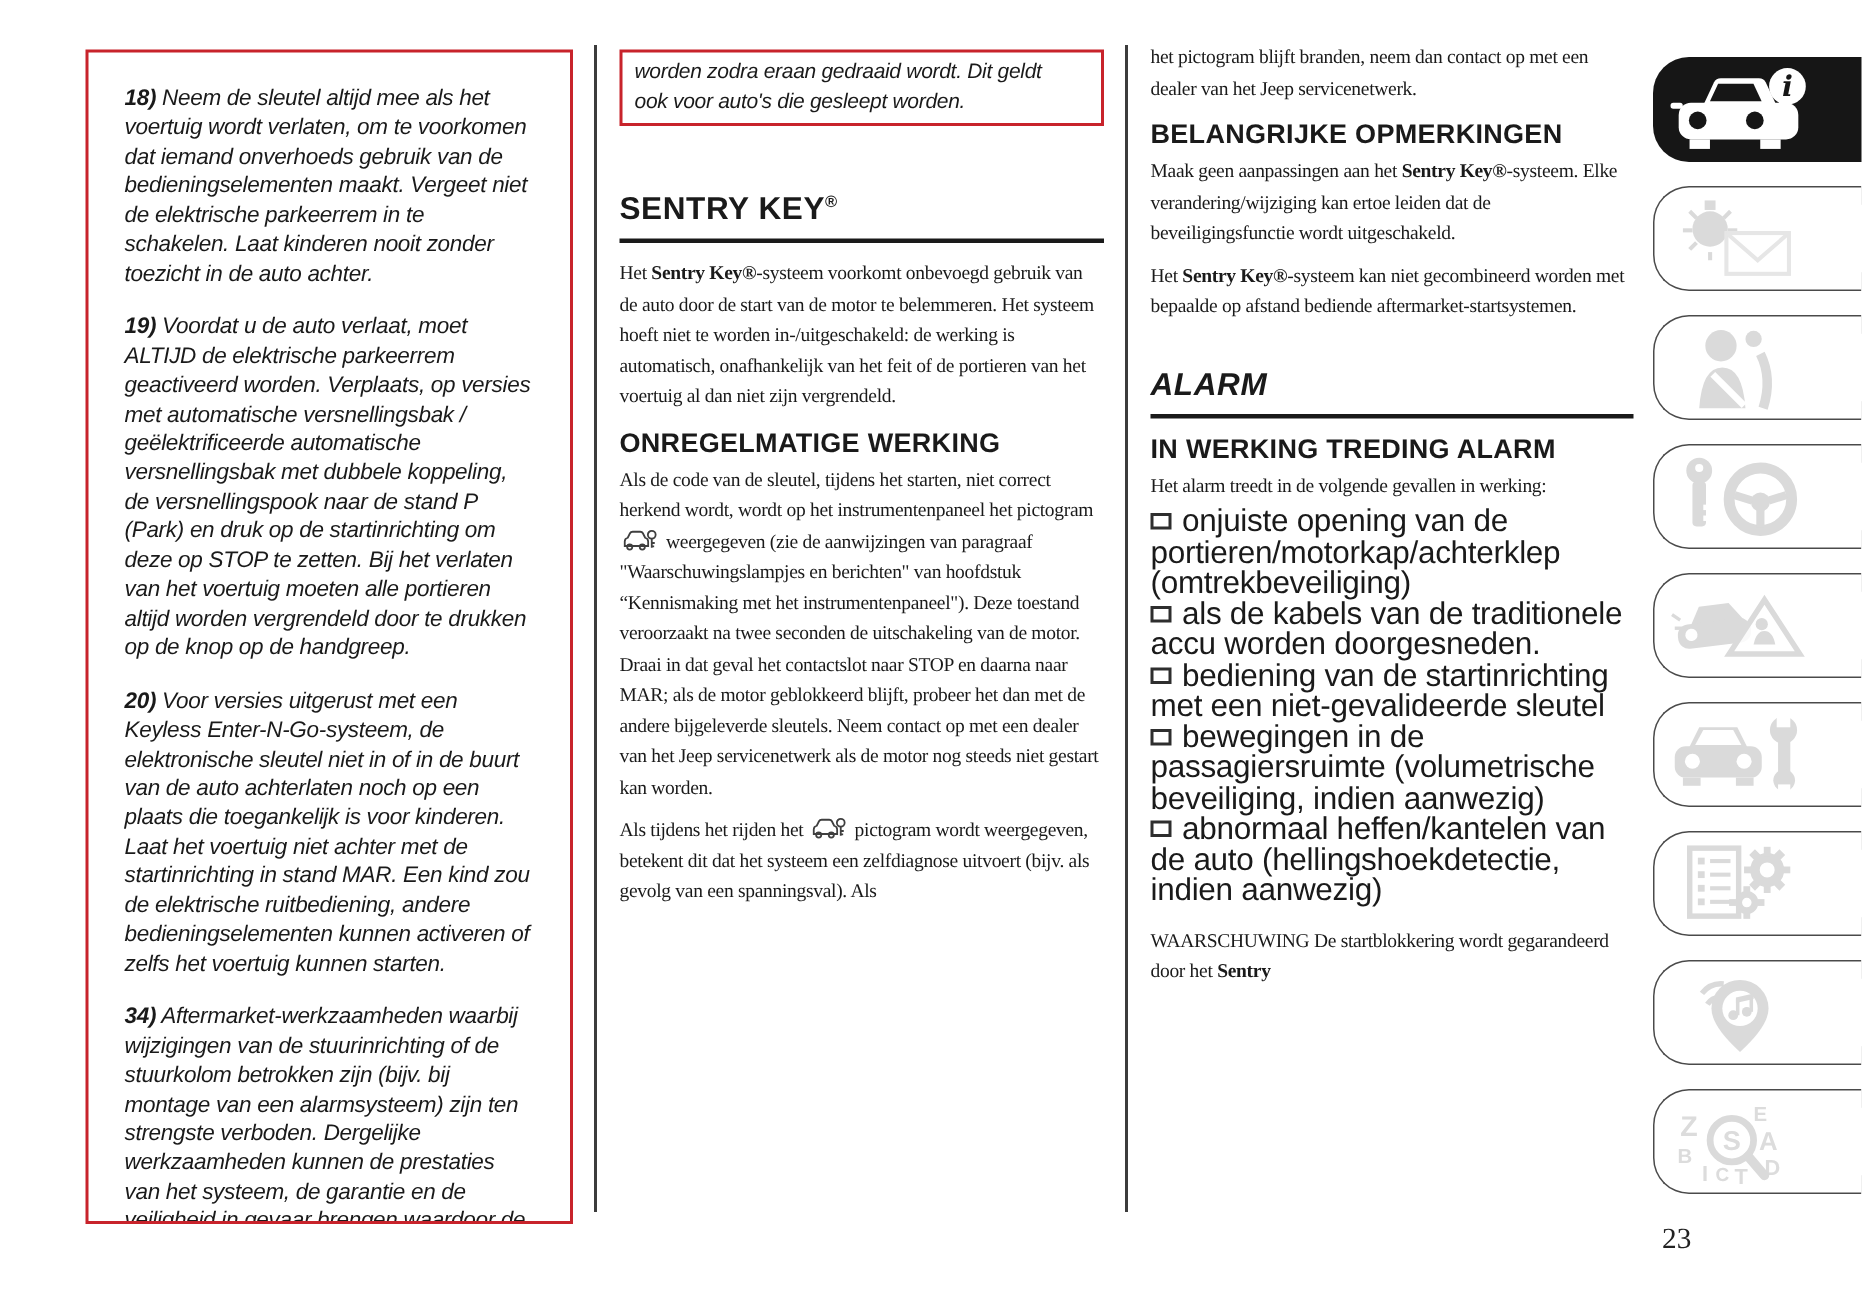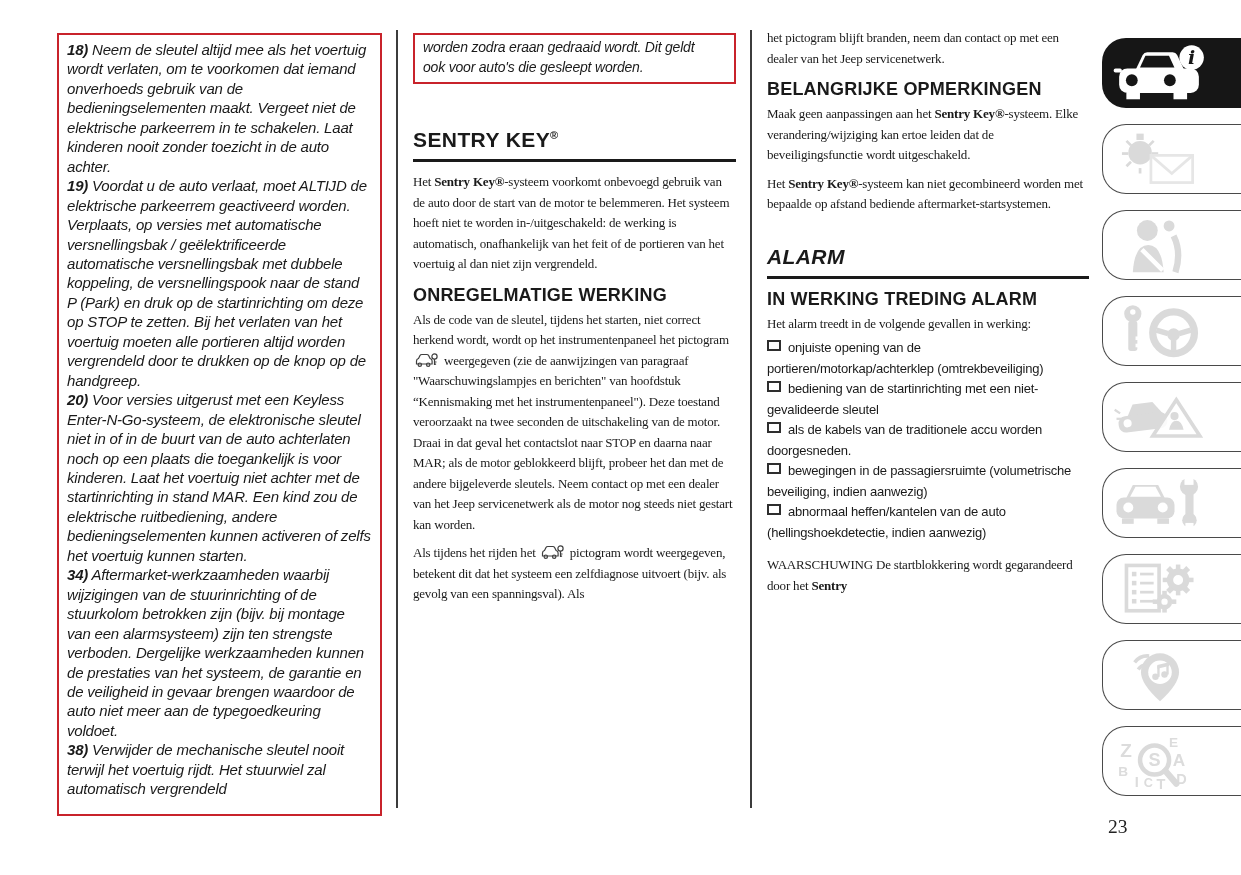--- a/index.html
+++ b/index.html
@@ -14,21 +14,21 @@
   #divider-2{left:750px;}
 
   
   .red-box{border:2.5px solid #c8232b;background:#fff;}
   #left-box{
     position:absolute;left:57px;top:33px;width:305px;height:768px;
     padding:5px 8px 6px 8px;
     font-style:italic;font-size:15px;line-height:19.45px;letter-spacing:-0.2px;
     overflow:hidden;
   }
-  #left-box p.note{margin:0;}
+  #left-box p.note{margin:16px;}
   #left-box .num{font-weight:bold;}
 
   
   #middle-col{position:absolute;left:413px;top:33px;width:323px;}
   #middle-box{
     padding:3px 24px 5px 8px;font-style:italic;font-size:14px;line-height:19.5px;
     letter-spacing:-0.2px;margin-bottom:44px;
   }
   .h1{
     font-size:21px;font-weight:bold;letter-spacing:0.4px;
@@ -36,21 +36,21 @@
   }
   .h1 .sup{font-size:11px;vertical-align:super;}
   .h2{font-size:18px;font-weight:bold;letter-spacing:0.2px;margin:10px 0 4px 0;}
   .body-p{font-size:13px;line-height:20.5px;letter-spacing:-0.2px;margin:0 0 8px 0;font-family:Liberation Serif, serif;}
   .body-p .b{font-weight:bold;}
   .picto{display:inline-block;vertical-align:-3px;margin:0 2px;}
 
   
   #right-col{position:absolute;left:767px;top:28px;width:322px;}
   #alarm-title{margin-top:30px;font-style:italic;}
-  .bullet{font-size:13px;line-height:20.5px;letter-spacing:-0.2px;margin:0;}
+  .bullet{font-size:21px;line-height:20.5px;letter-spacing:-0.2px;margin:0;}
   .sq{
     display:inline-block;width:10px;height:7px;border:2px solid #2e2e2e;
     margin-right:7px;vertical-align:1px;
   }
 
   
   #sidebar{
     position:absolute;right:0;top:38px;width:139px;
     display:flex;flex-direction:column;gap:16px;
   }
@@ -107,22 +107,22 @@
 <div id="right-col">
   <p class="body-p">het pictogram blijft branden, neem dan contact op met een dealer van het Jeep servicenetwerk.</p>
   <h3 class="h2">BELANGRIJKE OPMERKINGEN</h3>
   <p class="body-p"><span>Maak geen aanpassingen aan het </span><span class="b">Sentry Key®</span><span>-systeem. Elke verandering/wijziging kan ertoe leiden dat de beveiligingsfunctie wordt uitgeschakeld.</span></p>
   <p class="body-p"><span>Het </span><span class="b">Sentry Key®</span><span>-systeem kan niet gecombineerd worden met bepaalde op afstand bediende aftermarket-startsystemen.</span></p>
   <h2 id="alarm-title" class="h1">ALARM</h2>
   <h3 class="h2">IN WERKING TREDING ALARM</h3>
   <p class="body-p" style="margin-bottom:4px">Het alarm treedt in de volgende gevallen in werking:</p>
   <div>
       <div class="bullet"><span class="sq"></span>onjuiste opening van de portieren/motorkap/achterklep (omtrekbeveiliging)</div>
+      <div class="bullet"><span class="sq"></span>als de kabels van de traditionele accu worden doorgesneden.</div>
       <div class="bullet"><span class="sq"></span>bediening van de startinrichting met een niet-gevalideerde sleutel</div>
-      <div class="bullet"><span class="sq"></span>als de kabels van de traditionele accu worden doorgesneden.</div>
       <div class="bullet"><span class="sq"></span>bewegingen in de passagiersruimte (volumetrische beveiliging, indien aanwezig)</div>
       <div class="bullet"><span class="sq"></span>abnormaal heffen/kantelen van de auto (hellingshoekdetectie, indien aanwezig)</div>
     </div>
   <p class="body-p" style="margin-top:12px"><span>WAARSCHUWING De startblokkering wordt gegarandeerd door het </span><span class="b">Sentry</span></p>
 </div>
 
 <div id="sidebar">
     <div class="tab active">
       <svg width="96" height="58" viewBox="0 0 104 64">
     <path d="M26 29 L34 12 q1.5-3 5-3 h28 q3.5 0 5 3 l8 17 z" fill="#ffffff"></path>

